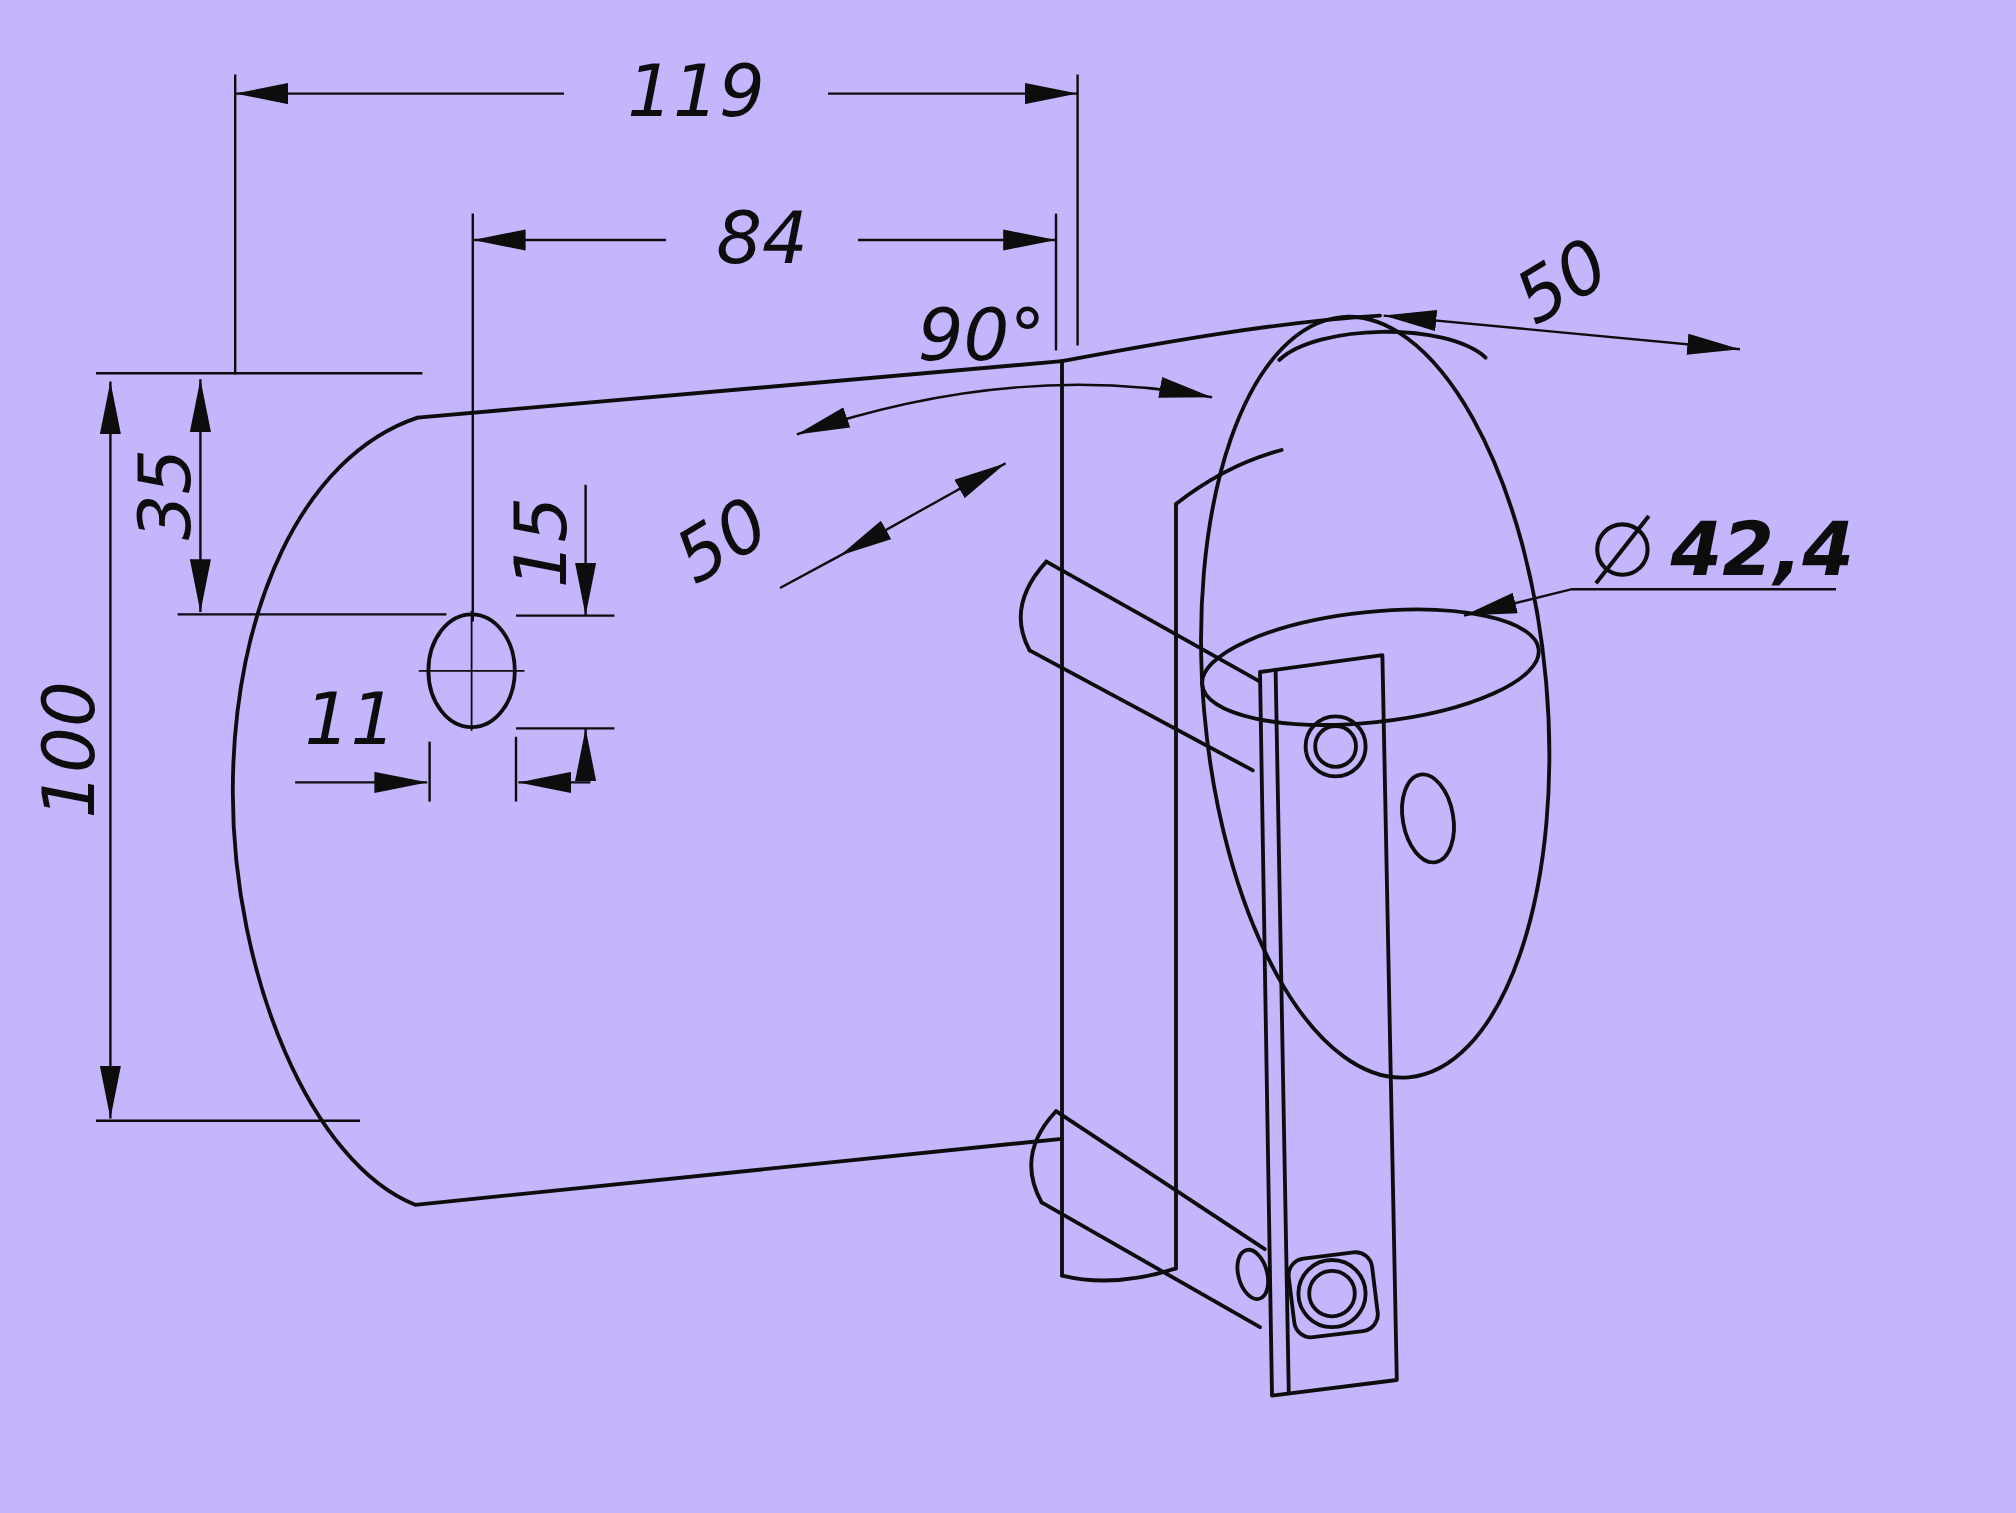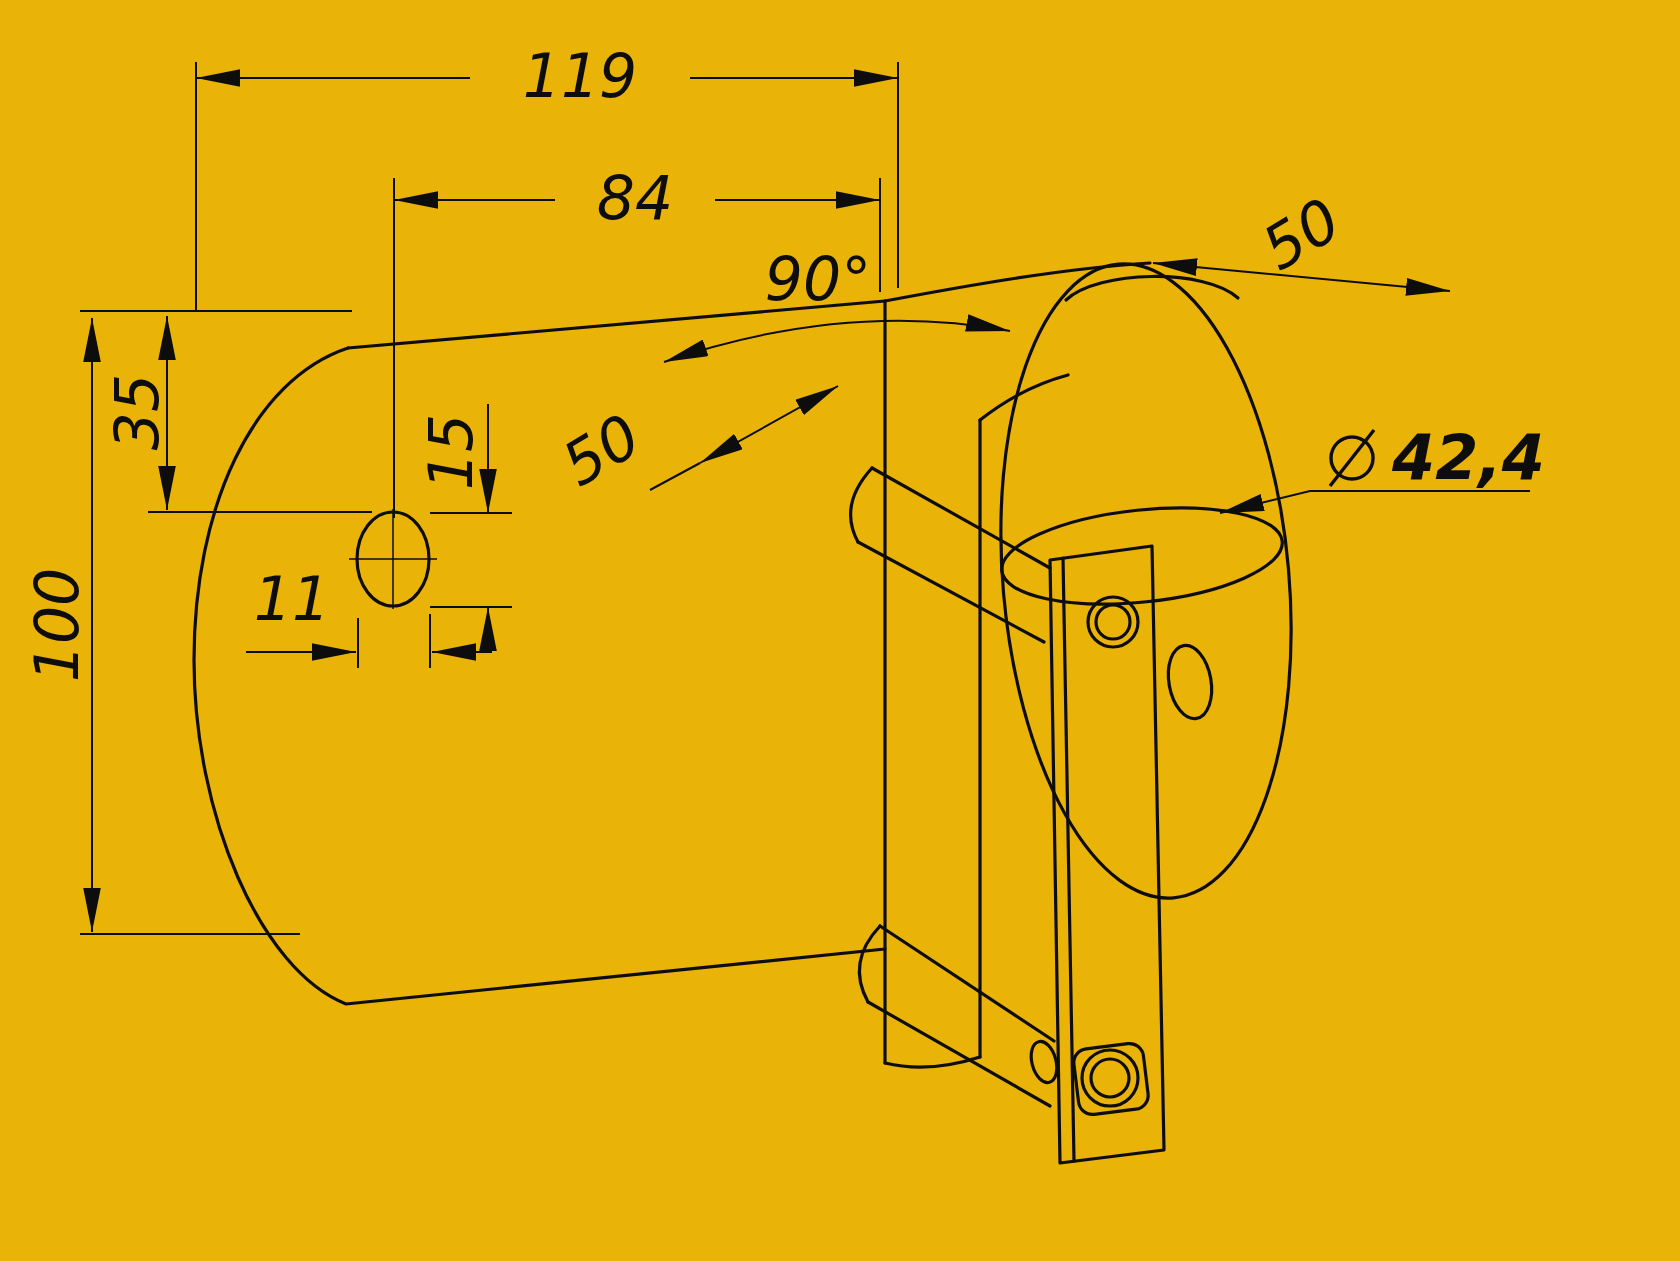--- a/index.html
+++ b/index.html
@@ -1,16 +1,16 @@
 <!DOCTYPE html>
 <html><head>
 <meta charset="utf-8">
 <style>
   html,body{margin:0;padding:0;background:#ffffff;}
-  .stage{width:1680px;height:1261px;position:relative;background:#eab308;overflow:hidden;text-align:right;}
+  .stage{width:1680px;height:1261px;position:relative;background:#c4b5fd;overflow:hidden;text-align:right;}
   svg{display:block;}
   .part{stroke:#0d0d0d;stroke-width:3.2;fill:none;stroke-linecap:round;stroke-linejoin:round;}
   .dimline{stroke:#0d0d0d;stroke-width:2;fill:none;stroke-linecap:butt;}
   .centerline{stroke:#0d0d0d;stroke-width:1.5;fill:none;}
   .dim{font:italic 60px "DejaVu Sans", sans-serif;fill:#0d0d0d;}
   .dim-bold{font:italic 700 62px "DejaVu Sans", sans-serif;fill:#0d0d0d;}
 </style>
 </head>
 <body>
 

